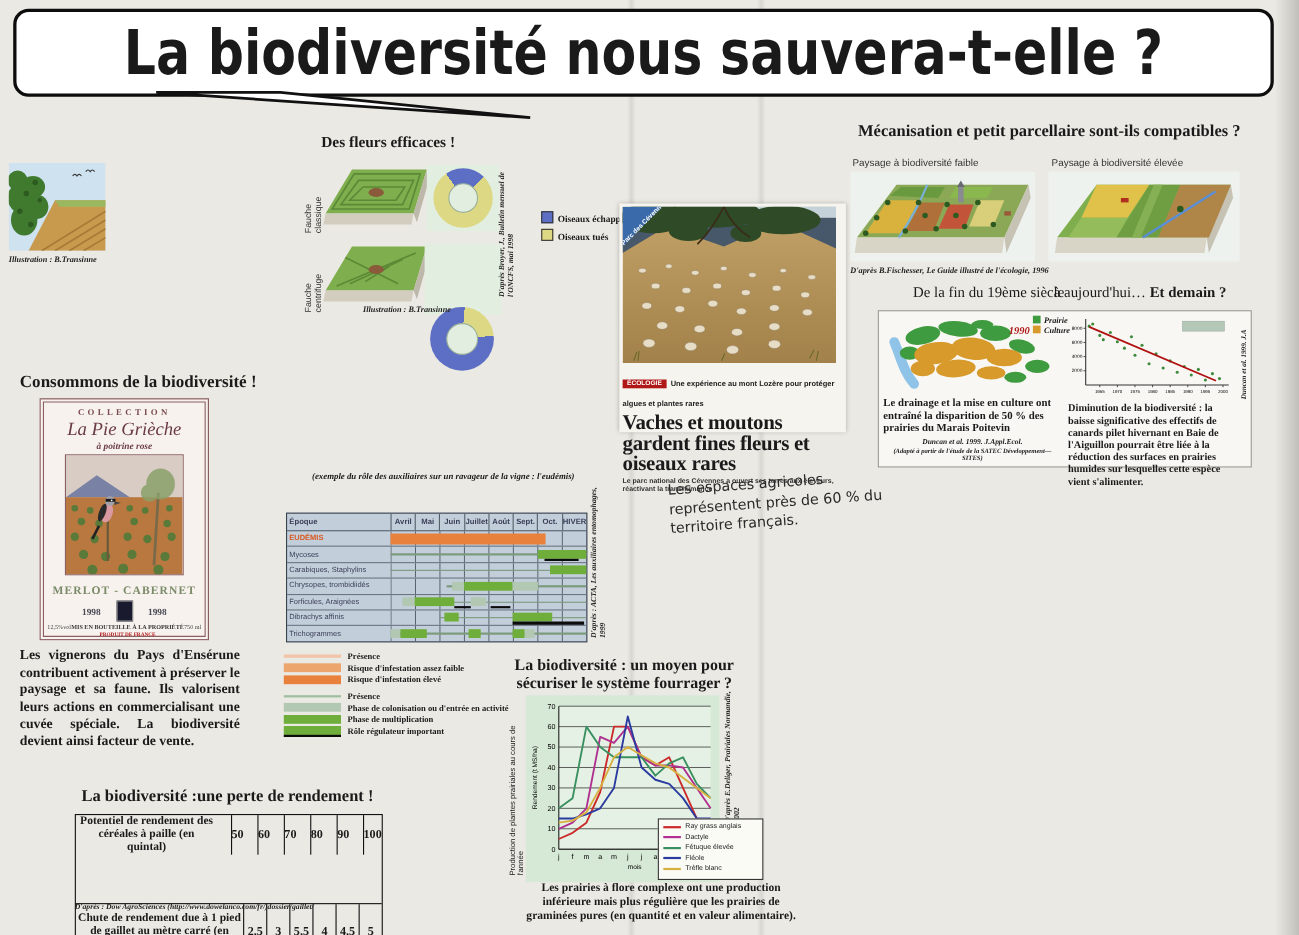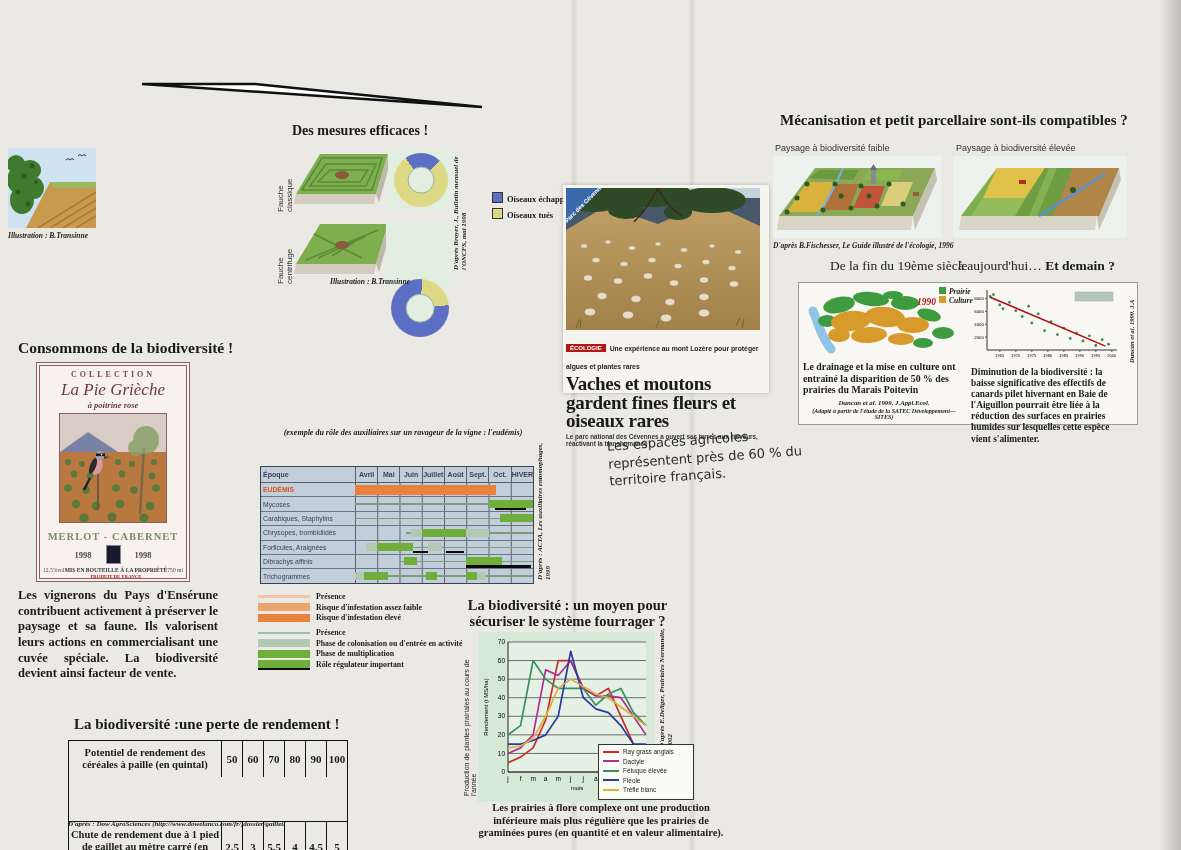--- a/index.html
+++ b/index.html
@@ -117,34 +117,37 @@
   .four-leg{background:#fbfbf6;border:1px solid #333;padding:3px 4px;}
   .four-leg div{display:flex;align-items:center;margin-bottom:2.5px;}
   .four-leg i{display:block;width:16px;height:2px;margin-right:4px;flex:none;}
   .four-leg span{font-family:"Liberation Sans",sans-serif;font-size:6.4px;color:#222;white-space:nowrap;}
   .four-note{font-size:10.5px;font-weight:bold;text-align:center;line-height:1.2;}
 
   
   .rend-title{font-size:15px;font-weight:bold;}
   .rend{border:1.5px solid #111;}
   .r-row{display:flex;border-top:1.5px solid #111;}
-  .r-row:first-child{border-top:none;}
+  .r-row:first-child{border-top:none;gap:12px;}
   .r-label{width:148px;font-size:10.5px;font-weight:bold;text-align:center;display:flex;
            align-items:center;justify-content:center;padding:3px 2px;line-height:1.15;}
   .r-cell{flex:1;border-left:1.5px solid #111;display:flex;align-items:center;justify-content:center;
           font-size:11px;font-weight:bold;}
 </style>
 </head>
 <body>
 
 <div class="page">
   <div class="crease" style="left:570px"></div>
   <div class="crease" style="left:688px"></div>
   <div class="edge-r"></div>
 
+  <div class="abs bubble">
+    <span>La biodiversité nous sauvera-t-elle ?</span>
+  </div>
   <svg class="abs tail" width="380" height="44">
     <polygon points="12,3 352,26 125,3" fill="#ffffff" stroke="#111" stroke-width="2.5"></polygon>
   </svg>
 
   <svg class="abs" style="left:8px;top:148px" width="88" height="80">
     <rect width="88" height="80" fill="#cfe2f0"></rect>
     <polygon points="18,80 42,34 88,34 88,80" fill="#c89a4e"></polygon>
     <polygon points="42,34 88,34 88,40 46,40" fill="#9ab860"></polygon>
     <g stroke="#a87a36" stroke-width="1.5">
       <line x1="88" y1="44" x2="30" y2="80"></line>
@@ -164,21 +167,21 @@
         <circle cx="24" cy="18" r="2.5"></circle>
         <circle cx="10" cy="44" r="2.5"></circle>
       <circle cx="20" cy="56" r="2.5"></circle>
         <circle cx="28" cy="34" r="2"></circle>
     </g>
     <path d="M58,12 q2,-3 4,0 q2,-3 4,0" stroke="#333" fill="none" stroke-width="1"></path>
     <path d="M70,8 q2,-3 4,0 q2,-3 4,0" stroke="#333" fill="none" stroke-width="1"></path>
   </svg>
   <div class="abs small-src" style="left:8px;top:231px">Illustration : B.Transinne</div>
 
-  <h3 class="abs" style="left:292px;top:123px">Des mesures efficaces !</h3>
+  <h3 class="abs" style="left:292px;top:123px">Des fleurs efficaces !</h3>
   <div class="abs vtext meca-label" style="left:276px;top:150px;height:62px;font-size:8px">Fauche classique</div>
   <div class="abs vtext meca-label" style="left:276px;top:222px;height:62px;font-size:8px">Fauche centrifuge</div>
 
   <svg class="abs" style="left:292px;top:146px" width="102" height="64">
     <polygon points="4,48 28,8 96,8 84,48" fill="#7fae4e"></polygon>
     <polygon points="4,48 84,48 82,58 2,58" fill="#d2cdbf"></polygon>
     <polygon points="84,48 96,8 99,14 87,56" fill="#bdb8aa"></polygon>
     <g stroke="#5a8a36" stroke-width="1.5" fill="none">
       <polygon points="10,44 30,12 90,12 80,44"></polygon>
         <polygon points="18,40 34,18 84,18 74,40"></polygon>

